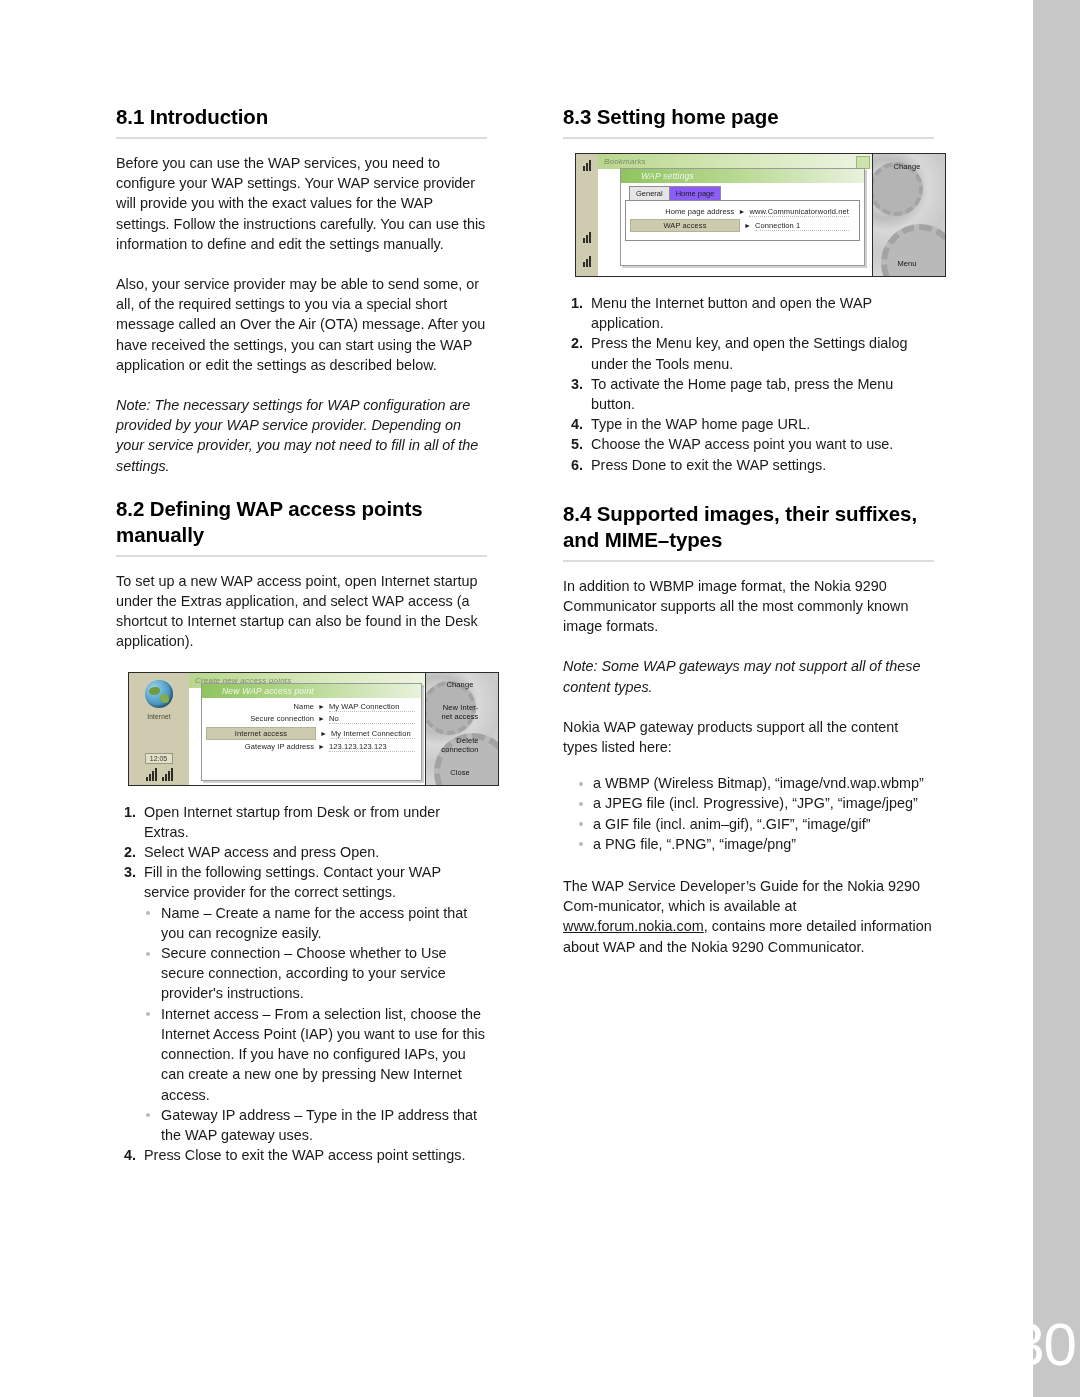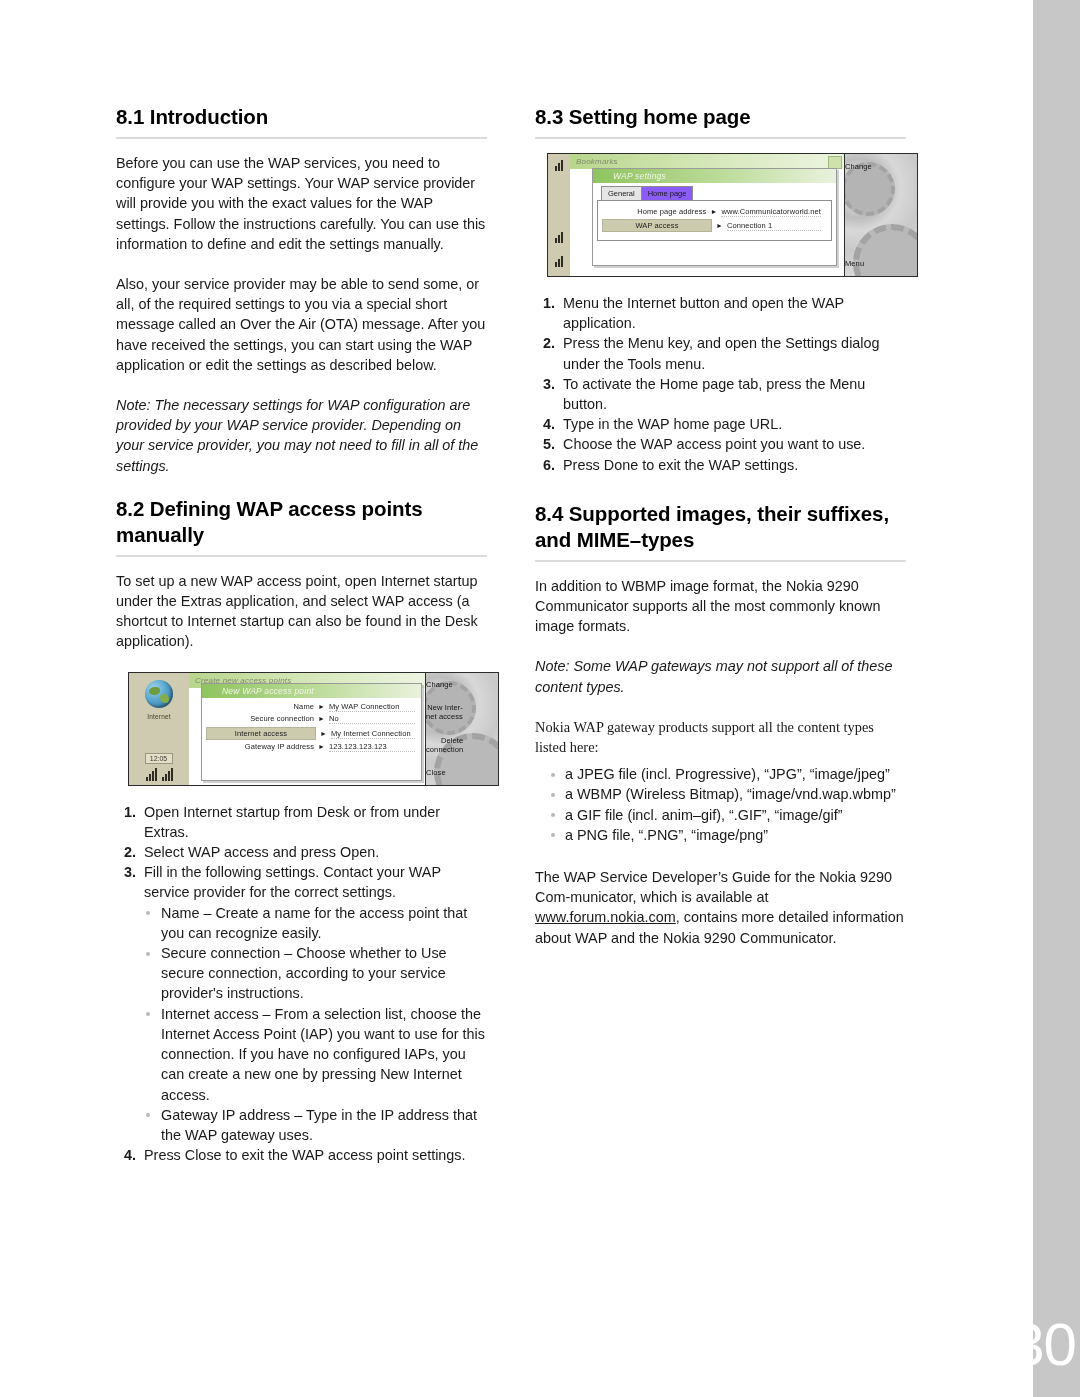--- a/index.html
+++ b/index.html
@@ -36,21 +36,21 @@
     letter-spacing: -1px;
   }
 
   
   .columns {
     position: absolute;
     top: 104px;
     left: 116px;
     width: 790px;
     display: flex;
-    gap: 48px;
+    gap: 76px;
   }
   .col {
     width: 371px;
   }
 
   
   h2.section-heading {
     font-size: 20.5px;
     font-weight: bold;
     margin: 0 0 7px 0;
@@ -62,21 +62,21 @@
     border-top: 2px solid #dcdcdc;
     margin: 0 0 14px 0;
     height: 0;
   }
   p.body {
     font-size: 14.4px;
     line-height: 20.2px;
     margin: 0 0 20px 0;
     color: #1a1a1a;
   }
-  p.body.tight { margin-bottom: 7px; font-family: Liberation Serif, serif; }
+  p.body.tight { margin-bottom: 16px; }
   p.note {
     font-size: 14.4px;
     line-height: 20.2px;
     font-style: italic;
     margin: 0 0 20px 0;
     color: #1a1a1a;
   }
   .url-link {
     text-decoration: underline;
   }
@@ -355,21 +355,21 @@
     border: 4px dashed #a3a3a3;
   }
   .ds-gear.g1 { width: 46px; height: 46px; left: -4px; top: 8px; }
   .ds-gear.g2 { width: 66px; height: 66px; left: 8px; bottom: -26px; border-width: 6px; background:#b9b9b9; }
   .ds-btns {
     position: relative;
     height: 100%;
     display: flex;
     flex-direction: column;
     justify-content: space-around;
-    align-items: flex-start;
+    align-items: center;
     padding-right: 4px;
     box-sizing: border-box;
   }
   .ds-btn {
     font-size: 7.5px;
     color: #141414;
     text-align: right;
     line-height: 9px;
     letter-spacing: .1px;
     max-width: 62px;
@@ -586,21 +586,21 @@
       <span>8.4 Supported images, their suffixes,</span><br>
       <span>and MIME–types</span>
     </h2>
     <div class="rule"></div>
 
     <p class="body">In addition to WBMP image format, the Nokia 9290 Communicator supports all the most commonly known image formats.</p>
     <p class="note">Note: Some WAP gateways may not support all of these content types.</p>
     <p class="body tight">Nokia WAP gateway products support all the content types listed here:</p>
 
     <ul class="bullets mime" style="margin-bottom:22px">
+      <li>a WBMP (Wireless Bitmap), “image/vnd.wap.wbmp”</li>
       <li>a JPEG file (incl. Progressive), “JPG”, “image/jpeg”</li>
-      <li>a WBMP (Wireless Bitmap), “image/vnd.wap.wbmp”</li>
       <li>a GIF file (incl. anim–gif), “.GIF”, “image/gif”</li>
       <li>a PNG file, “.PNG”, “image/png”</li>
     </ul>
 
     <p class="body"><span>The WAP Service Developer’s Guide for the Nokia 9290 Com-municator, which is available at </span><a class="url-link" href="#" style="color:inherit">www.forum.nokia.com</a><span>, contains more detailed information about WAP and the Nokia 9290 Communicator.</span></p>
   </div>
 </div>
 
 </body></html>

